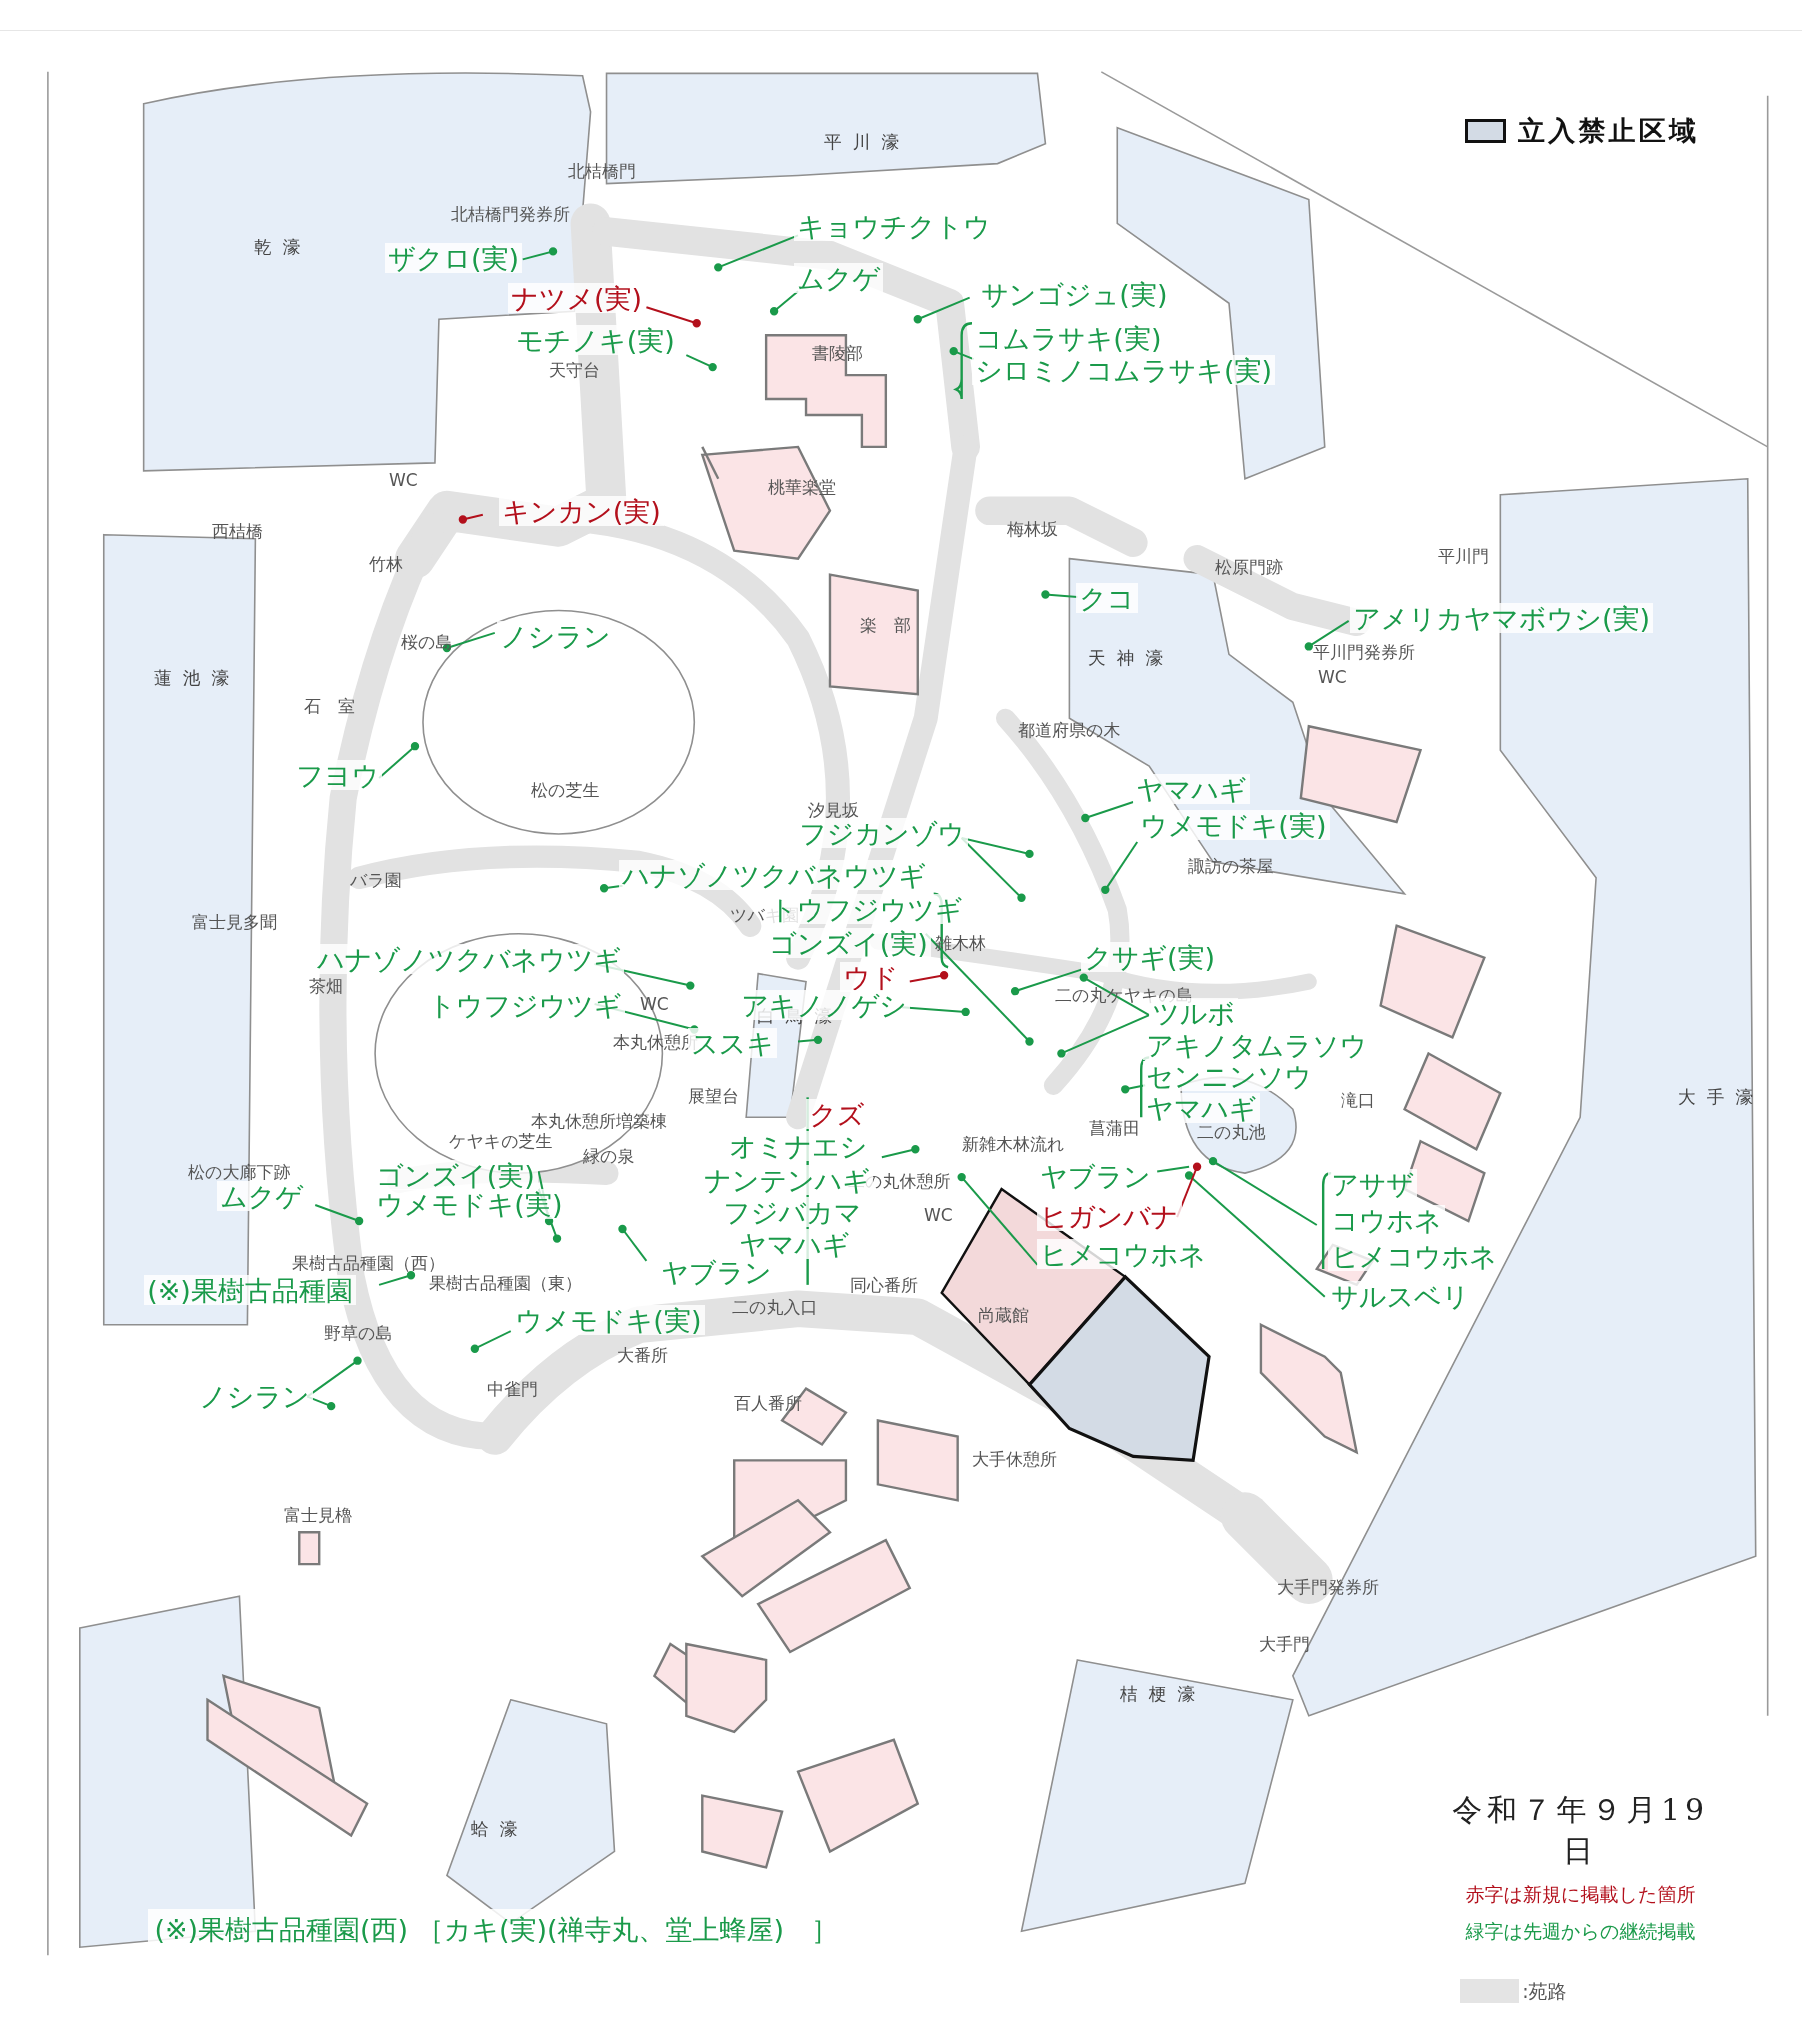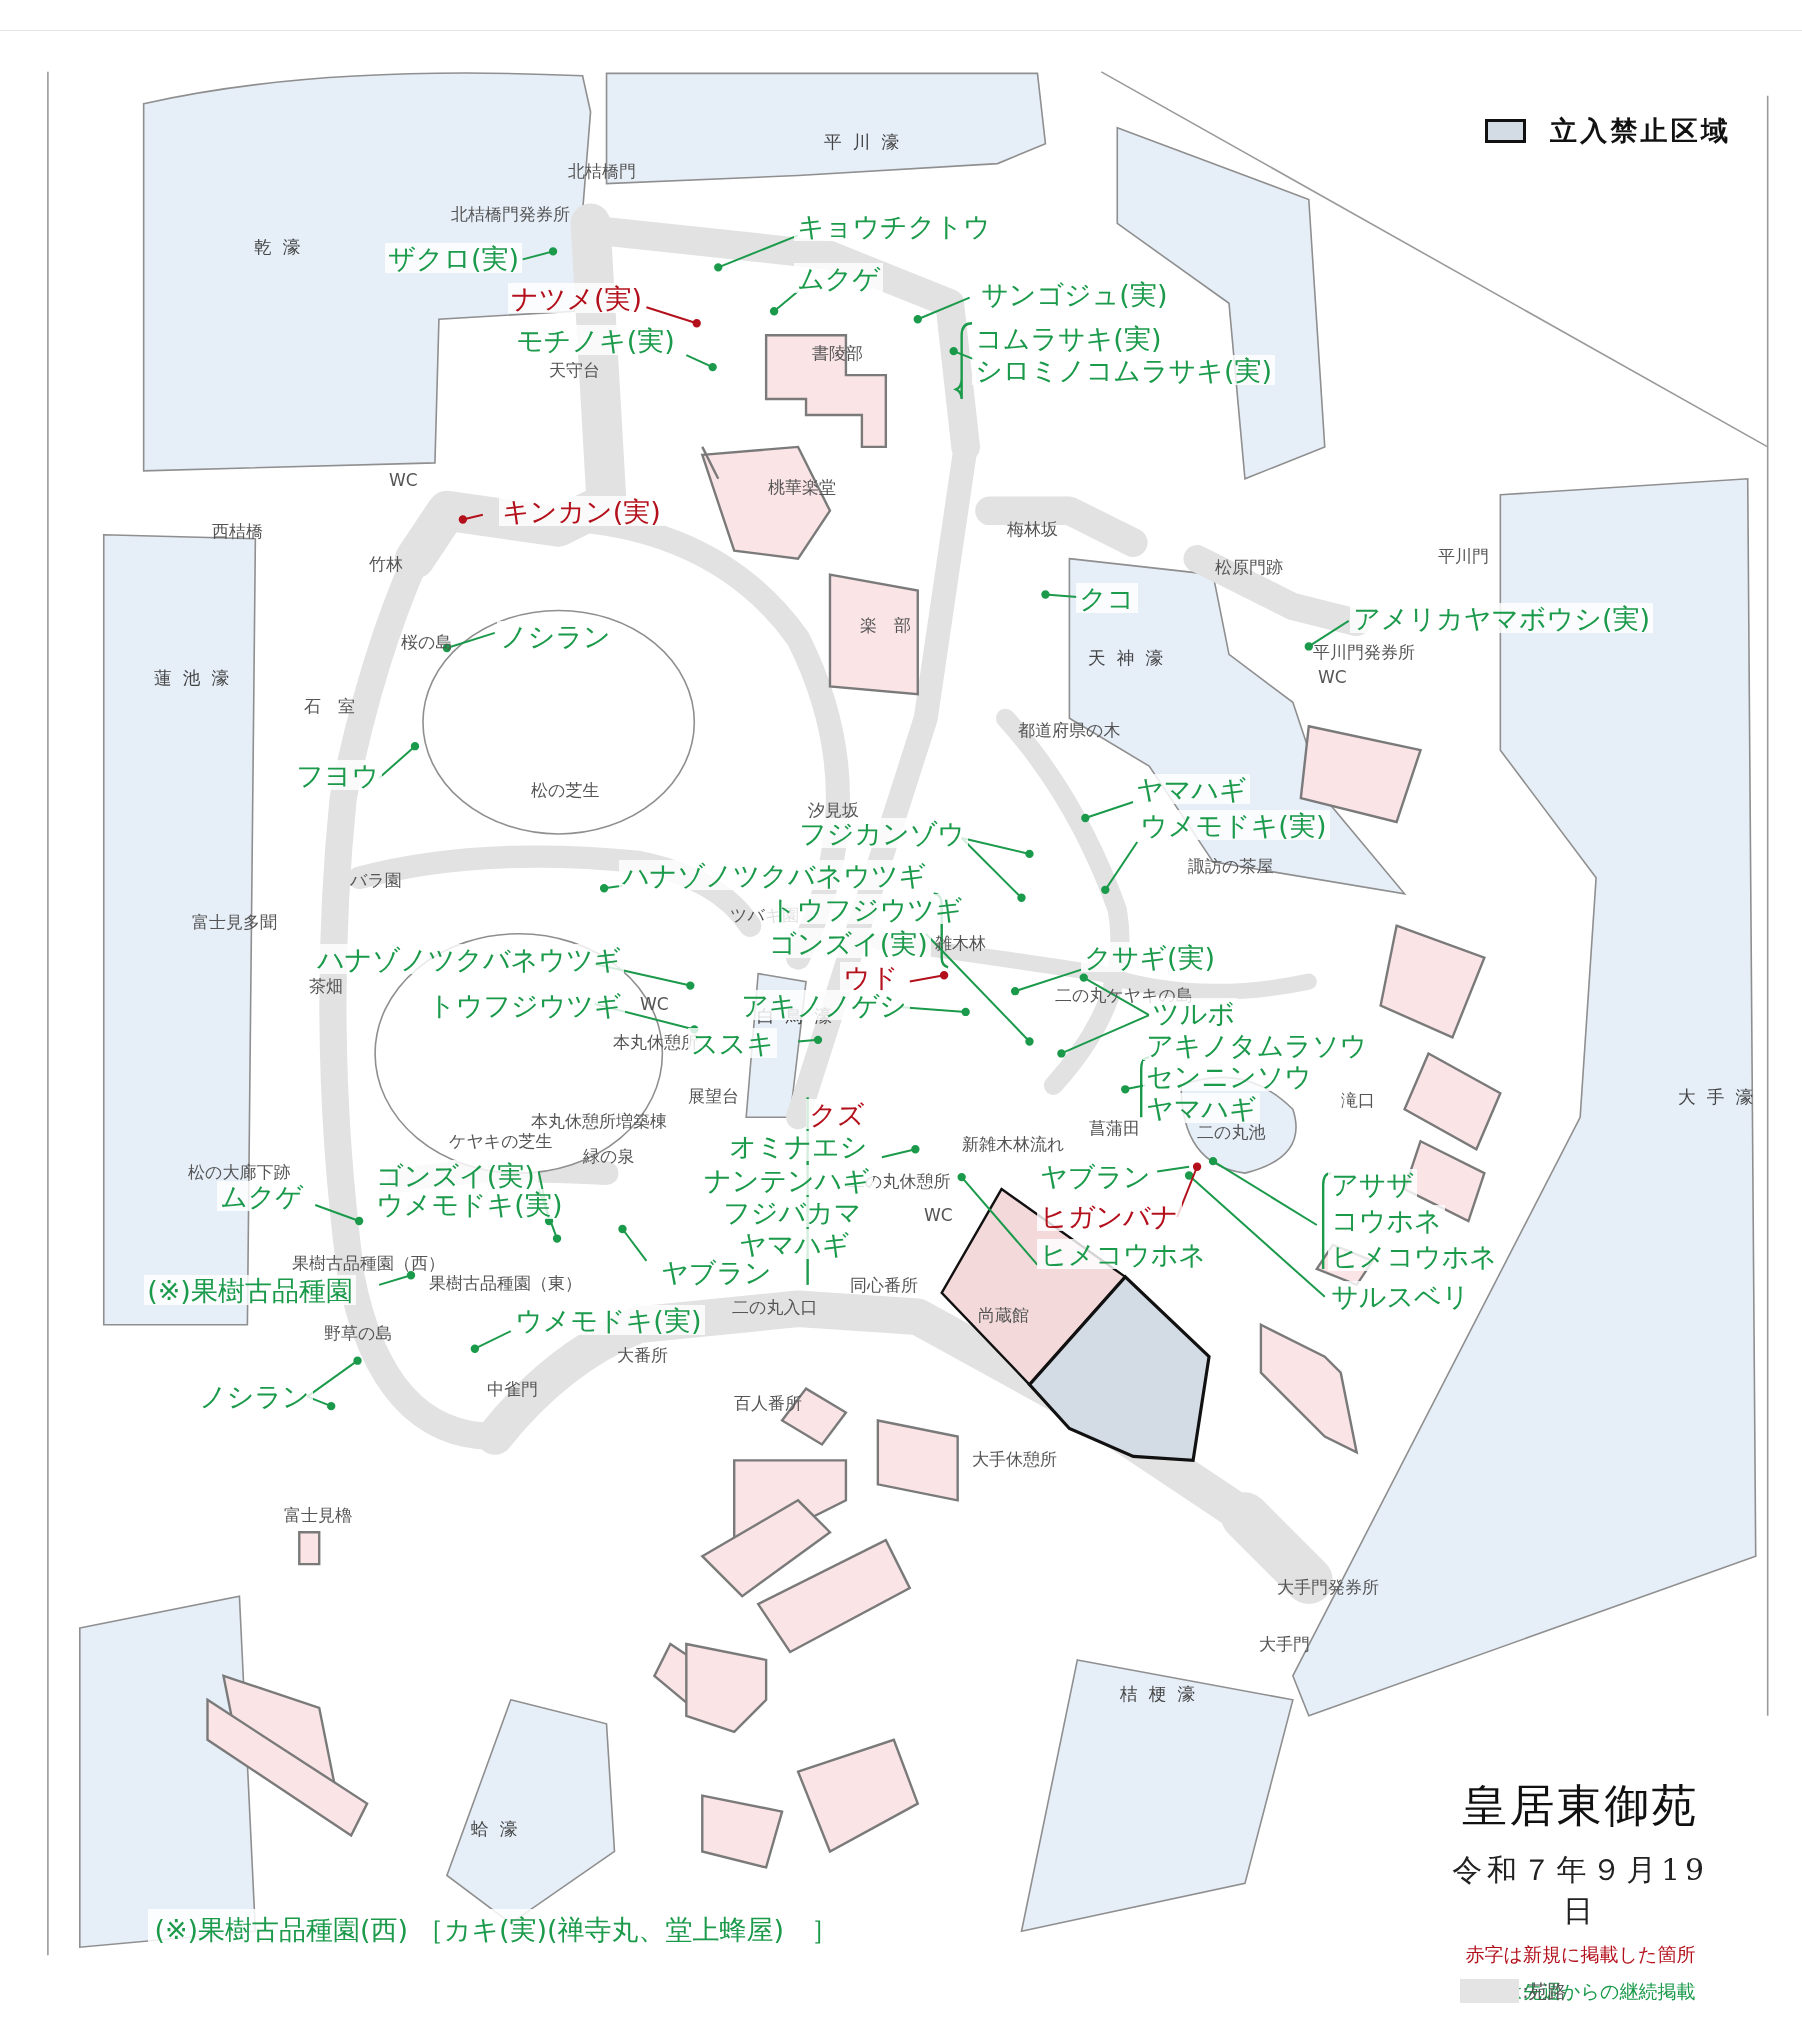--- a/index.html
+++ b/index.html
@@ -5,21 +5,21 @@
   html, body { margin: 0; padding: 0; background: #ffffff; }
   body { width: 1802px; height: 2043px; position: relative; overflow: hidden;
          font-family: "DejaVu Sans", "Liberation Sans", sans-serif; }
   .topline { position: absolute; left: 0; top: 30px; width: 1802px; height: 0.8px; background: #e6e6e6; }
   svg#map { position: absolute; left: 0; top: 0; }
   .lbl { position: absolute; white-space: nowrap; line-height: 1; }
   .plant { font-size: 27px; color: #1a9a4a; background: rgba(255,255,255,0.82); padding: 1.6px 3.2px; }
   .plant.new { color: #b3101c; }
   .place { font-size: 17px; color: #555; }
   .moat { font-size: 17.6px; color: #444; letter-spacing: 11.2px; }
-  .legend-restricted { position: absolute; left: 1465px; top: 113px; display: flex; align-items: center; gap: 24px; margin-left: 20px; }
+  .legend-restricted { position: absolute; left: 1465px; top: 113px; display: flex; align-items: center; gap: 12px; }
   .legend-swatch { width: 41px; height: 24px; background: #d3dbe5; border: 3.2px solid #111; box-sizing: border-box; }
   .legend-text { font-size: 27px; color: #111; font-weight: bold; letter-spacing: 3.2px; }
   .title-block { position: absolute; left: 1441px; top: 1776px; text-align: center; width: 279px; }
   .title-main { font-family: "DejaVu Serif", "Liberation Serif", serif; font-size: 45px; color: #111; letter-spacing: 2.4px; }
   .title-date { font-family: "DejaVu Serif", "Liberation Serif", serif; font-size: 30px; color: #222; margin-top: 14.4px; letter-spacing: 4.8px; }
   .note-red { font-size: 19px; color: #b3101c; margin-top: 9.6px; }
   .note-green { font-size: 19px; color: #1a9a4a; margin-top: 11.2px; }
   .legend-path { position: absolute; left: 1460px; top: 1979px; display: flex; }
   .legend-path-swatch { width: 59px; height: 24px; background: #e4e4e4; }
   .legend-path-text { font-size: 19px; color: #555; margin-left: 3.2px; }
@@ -311,21 +311,20 @@
 <span class="lbl plant" style="left:144px;top:1275px">(※)果樹古品種園</span>
 <span class="lbl plant" style="left:512px;top:1305px">ウメモドキ(実)</span>
 <span class="lbl plant" style="left:196px;top:1381px">ノシラン</span>
 
 <div class="bottom-note">
   <span>(※)果樹古品種園(西)</span>
   <span>［</span><span>カキ(実)(禅寺丸、堂上蜂屋)</span><span>　］</span>
 </div>
 
 <div class="title-block">
-  <div class="title-main">皇居東御苑</div>
   <div class="title-date">令和７年９月19日</div>
   <div class="note-red">赤字は新規に掲載した箇所</div>
   <div class="note-green">緑字は先週からの継続掲載</div>
 </div>
 
 <div class="legend-path">
   <div class="legend-path-swatch"></div>
   <span class="legend-path-text">:苑路</span>
 </div>
 

